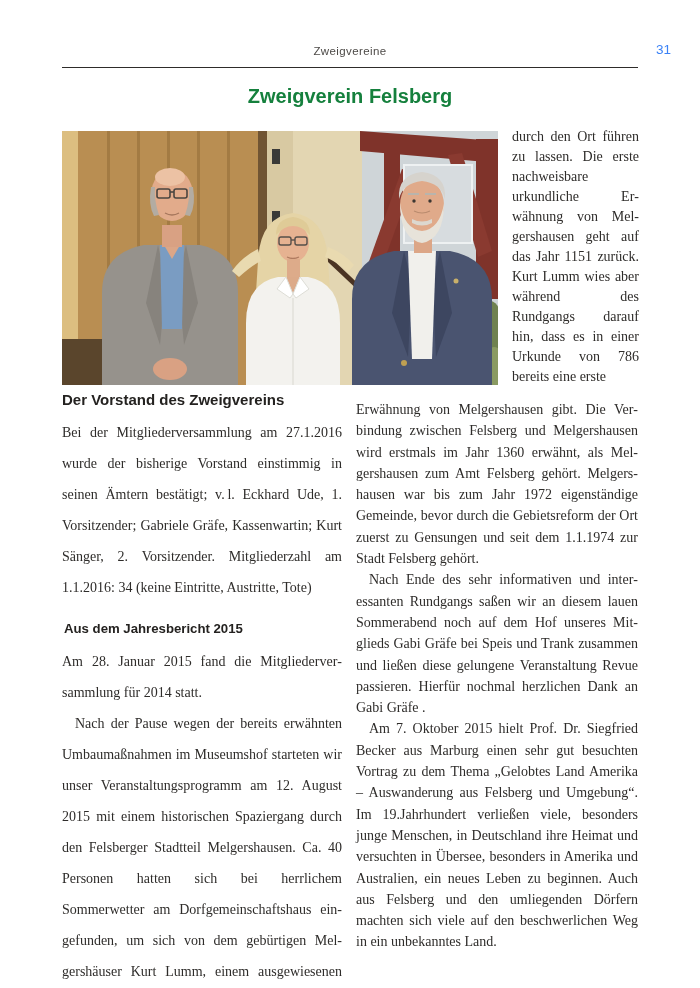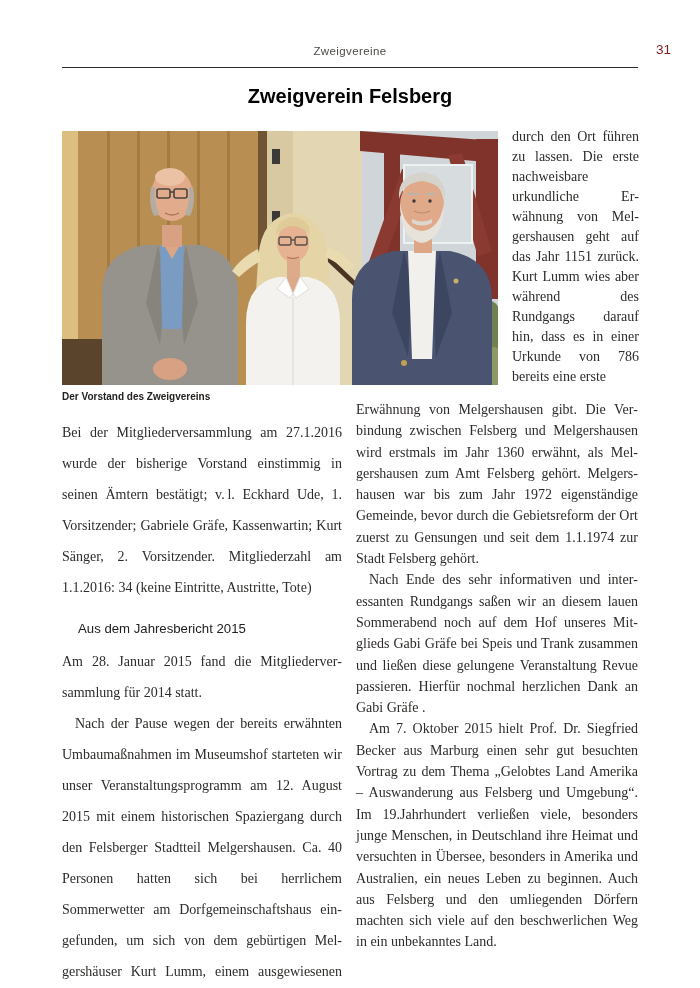--- a/index.html
+++ b/index.html
@@ -7,42 +7,42 @@
     position:relative;width:700px;height:988px;background:#ffffff;overflow:hidden;
     font-family:"Liberation Serif",serif;color:#2e2c2a;padding-left:33px;
     -webkit-font-smoothing:antialiased;
   }
   .running-head{
     position:absolute;top:45px;left:62px;width:576px;text-align:center;
     font-family:"Liberation Sans",sans-serif;font-size:11.5px;color:#4d4a47;letter-spacing:.4px;
   }
   .page-number{
     position:absolute;top:42px;right:62px;
-    font-family:"Liberation Sans",sans-serif;font-size:13.5px;color:#7f1d1d;
+    font-family:"Liberation Sans",sans-serif;font-size:13.5px;color:#3b82f6;
   }
   .header-rule{position:absolute;top:67px;left:62px;width:576px;height:0;border-top:1.6px solid #2e2c2a;}
   .article-title{
     position:absolute;top:85px;left:0;width:700px;margin:0;text-align:center;
-    font-family:"Liberation Sans",sans-serif;font-weight:bold;font-size:20px;color:#000000;
+    font-family:"Liberation Sans",sans-serif;font-weight:bold;font-size:20px;color:#15803d;
   }
   .photo{position:absolute;left:62px;top:131px;width:436px;height:254px;margin:0;padding:0;}
   .photo svg{display:block;}
   .photo-caption{
     position:absolute;left:62px;top:391px;width:300px;
-    font-family:"Liberation Sans",sans-serif;font-weight:bold;font-size:10px;color:#242220;
+    font-family:"Liberation Sans",sans-serif;font-weight:bold;font-size:15px;color:#242220;
   }
   .bodytext{font-size:14px;text-align:justify;hyphens:manual;}
   .col-narrow{position:absolute;left:512px;top:127px;width:127px;line-height:20px;}
   .col-left{position:absolute;left:62px;top:417px;width:280px;line-height:31px;}
   .col-right{position:absolute;left:356px;top:399px;width:282px;line-height:21.3px;}
   .bodytext p{margin:0;}
   .bodytext p.indent{text-indent:13px;}
   .section-heading{
-    font-family:"Liberation Sans",sans-serif;font-size:13.2px;font-weight:normal;color:#242220;
-    margin:10px 0 2px 16px;
+    font-family:"Liberation Sans",sans-serif;font-size:13.2px;font-weight:bold;color:#242220;
+    margin:10px 0 2px 2px;
   }
 </style>
 </head>
 <body>
 
 <div class="page">
 
   <div class="running-head">Zweigvereine</div>
   <div class="page-number">31</div>
   <div class="header-rule"></div>

